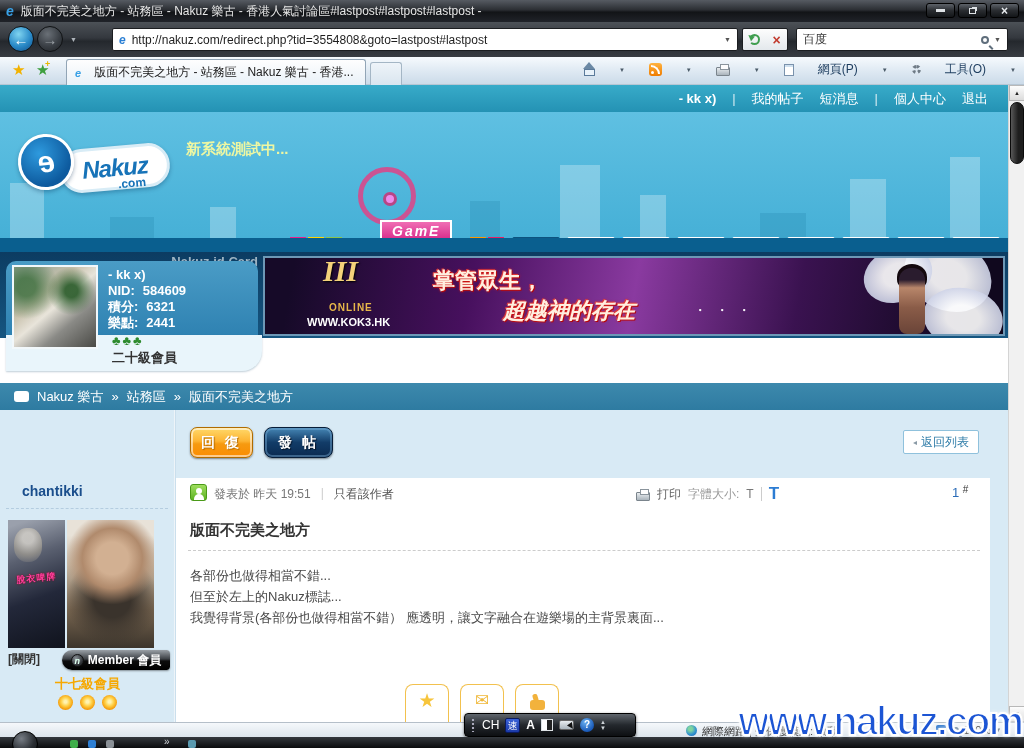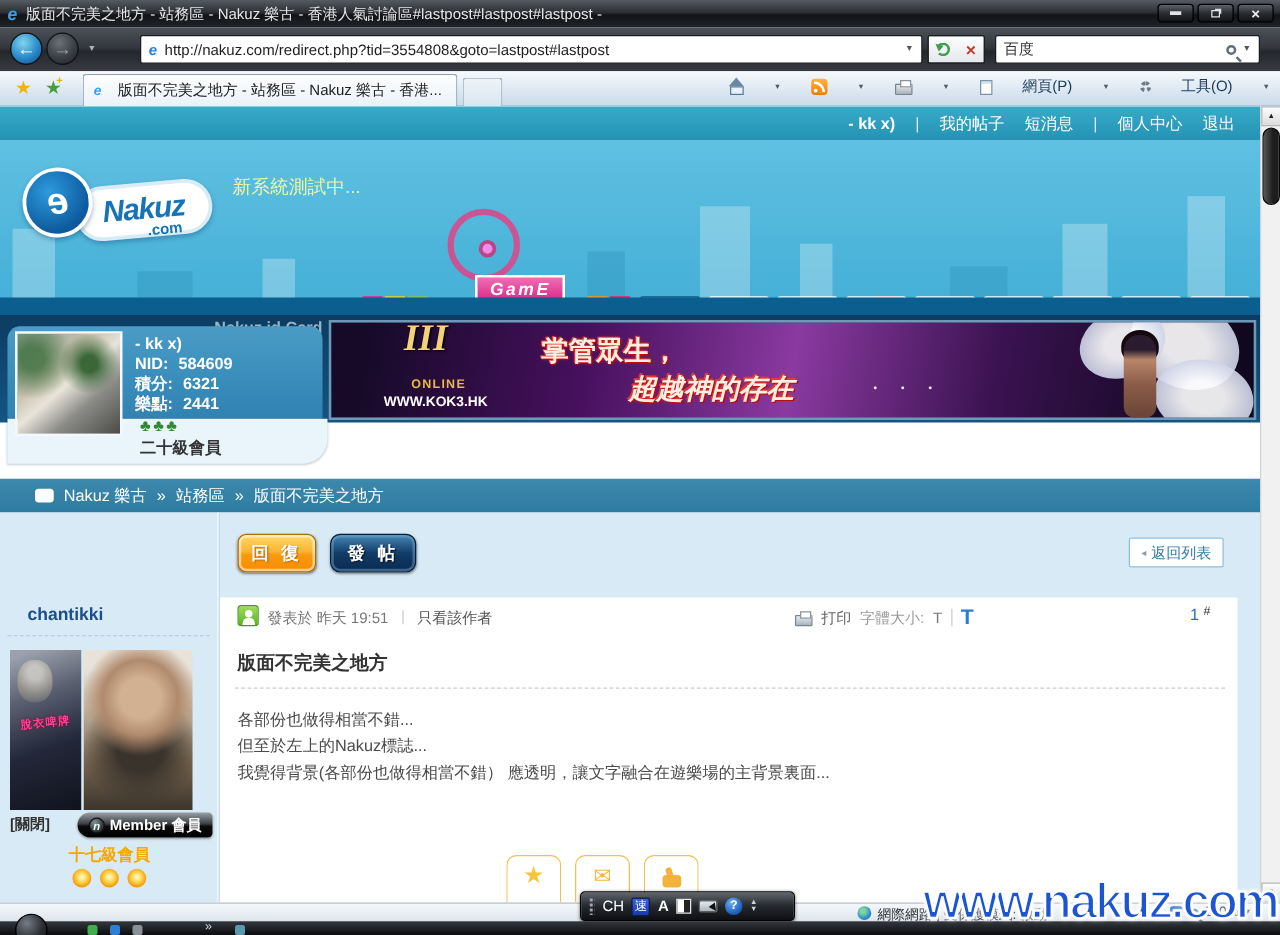--- a/index.html
+++ b/index.html
@@ -93,21 +93,21 @@
   .logo-pill { position:absolute; left:60px; top:34px; width:110px; height:44px; background:#fff;
     border-radius:24px; border:3px solid #d8ecf6; transform:rotate(-5deg);
     display:flex; align-items:center; justify-content:center; box-shadow:0 2px 4px rgba(0,40,80,.3); }
   .logo-circle { position:absolute; left:18px; top:22px; width:56px; height:56px; border-radius:50%;
     background:radial-gradient(circle at 38% 32%, #2e9ade, #0d5a9e 70%); border:3px solid #fff;
     box-shadow:0 2px 4px rgba(0,40,80,.35); color:#fff; font-weight:bold; font-style:italic; font-size:30px;
     display:flex; align-items:center; justify-content:center; transform:rotate(-5deg); }
   .logo-circle span { transform:scaleX(-1); }
   .logo-name { color:#1773b8; font-weight:bold; font-style:italic; font-size:24px; letter-spacing:-1px; }
   .logo-tld { position:absolute; left:118px; top:64px; color:#1773b8; font-weight:bold; font-size:12px; transform:rotate(-5deg); }
-  .sys-note { position:absolute; left:186px; top:28px; color:#eef7a2; font-weight:normal; font-size:15px; }
+  .sys-note { position:absolute; left:186px; top:28px; color:#eef7a2; font-weight:bold; font-size:15px; }
   .gamesign { position:absolute; left:380px; top:108px; background:linear-gradient(#f06eb4,#d82a8a);
     border:2px solid #fff; color:#fff; font-weight:bold; font-style:italic; font-size:14px; padding:1px 10px; letter-spacing:2px; }
   .ferris { position:absolute; left:358px; top:55px; width:58px; height:58px; border:5px solid #d84a8c; border-radius:50%; opacity:.9; }
   .ferris::after { content:''; position:absolute; left:20px; top:20px; width:8px; height:8px; border:3px solid #c43a7c; border-radius:50%; background:#f8e; }
   .blocks span { position:absolute; width:16px; height:14px; bottom:44px; }
 
   
   .mainnav { position:absolute; right:8px; top:125px; display:flex; gap:7px; }
   .navbtn { min-width:46px; padding:4px 10px; text-align:center; font-size:13px; font-weight:bold; color:#1b6ea0;
     background:linear-gradient(#ffffff,#d5ebf6 60%,#c4e2f1); border:1px solid #fff; border-radius:2px; }
@@ -148,21 +148,21 @@
     text-shadow:0 0 3px #d22, 1px 1px 0 #a00, -1px -1px 0 #d44; font-style:italic; }
   .ad-dots { position:absolute; left:428px; top:44px; color:#fff; font-size:14px; letter-spacing:8px; }
   .wing { position:absolute; background:radial-gradient(ellipse at 50% 50%, #fff 30%, #cfd4e8 70%, transparent); opacity:.9; border-radius:50%; }
   .angel-body { position:absolute; right:78px; top:10px; width:26px; height:66px; border-radius:12px 12px 8px 8px;
     background:linear-gradient(#2a1c2e 18%, #b8866a 30%, #8a5c48 60%, #6a4438); }
   .angel-hair { position:absolute; right:76px; top:6px; width:30px; height:26px; border-radius:50% 50% 40% 40%; background:#14090e; }
 
   
   .breadcrumb { position:absolute; left:0; top:298px; width:1008px; height:27px;
     background:linear-gradient(#3d89ad,#2e7ba1); color:#fff; font-size:13px;
-    display:flex; align-items:center; gap:8px; padding-left:28px; }
+    display:flex; align-items:center; gap:8px; padding-left:14px; }
   .bubble { width:15px; height:11px; background:#fff; border-radius:3px; position:relative; }
   .bubble::after { content:''; position:absolute; left:2px; bottom:-4px; border:4px solid transparent; border-top:5px solid #fff; border-left-width:1px; }
   .breadcrumb a { color:#fff; text-decoration:none; }
 
   
   .content { position:absolute; left:0; top:325px; width:1008px; height:312px; background:#d8eaf5; }
   .sidebar-divider { position:absolute; left:174px; top:325px; width:2px; height:312px; background:linear-gradient(90deg,#fff,#b9d4e6); }
   .postpanel { position:absolute; left:176px; top:393px; width:814px; height:244px; background:#fff; }
 
   .btn-reply { position:absolute; left:190px; top:342px; width:63px; height:31px; border-radius:7px;

